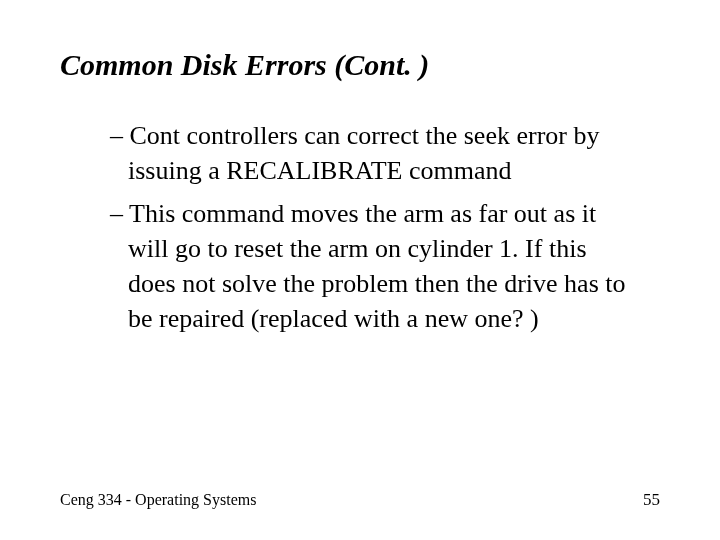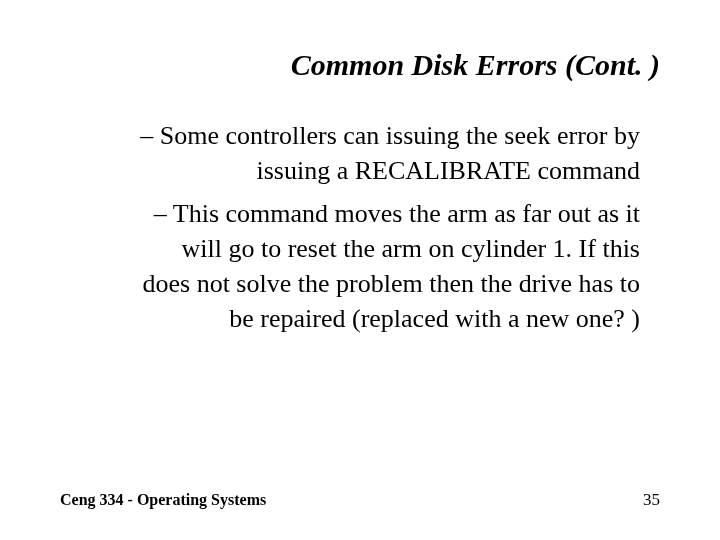--- a/index.html
+++ b/index.html
@@ -1,19 +1,18 @@
 <!DOCTYPE html>
 <html><head>
   <meta charset="utf-8">
   <style>
     * {
       margin: 0;
       padding: 0;
       box-sizing: border-box;
-      text-align: right;
     }
     body {
       width: 720px;
       height: 540px;
       background: #ffffff;
       font-family: "Times New Roman", Times, serif;
       color: #000000;
       position: relative;
       padding: 48px 60px 40px 60px;
     }
@@ -38,32 +37,32 @@
       position: absolute;
       bottom: 30px;
       left: 60px;
       right: 60px;
       display: flex;
       justify-content: space-between;
       align-items: baseline;
     }
     .footer-left {
       font-size: 16px;
-      font-weight: bold;
+      font-weight: normal;
     }
     .footer-right {
       font-size: 17px;
     }
   </style>
 </head>
 <body>
 
 <div class="title">Common Disk Errors (Cont. )</div>
 
 <div class="bullets">
-  <div class="bullet">– Some controllers can issuing the seek error by issuing a RECALIBRATE command</div>
+  <div class="bullet">– Cont controllers can correct the seek error by issuing a RECALIBRATE command</div>
   <div class="bullet">– This command moves the arm as far out as it will go to reset the arm on cylinder 1. If this does not solve the problem then the drive has to be repaired (replaced with a new one? )</div>
 </div>
 
 <div class="footer">
   <div class="footer-left">Ceng 334 - Operating Systems</div>
-  <div class="footer-right">35</div>
+  <div class="footer-right">55</div>
 </div>
 
 </body></html>

